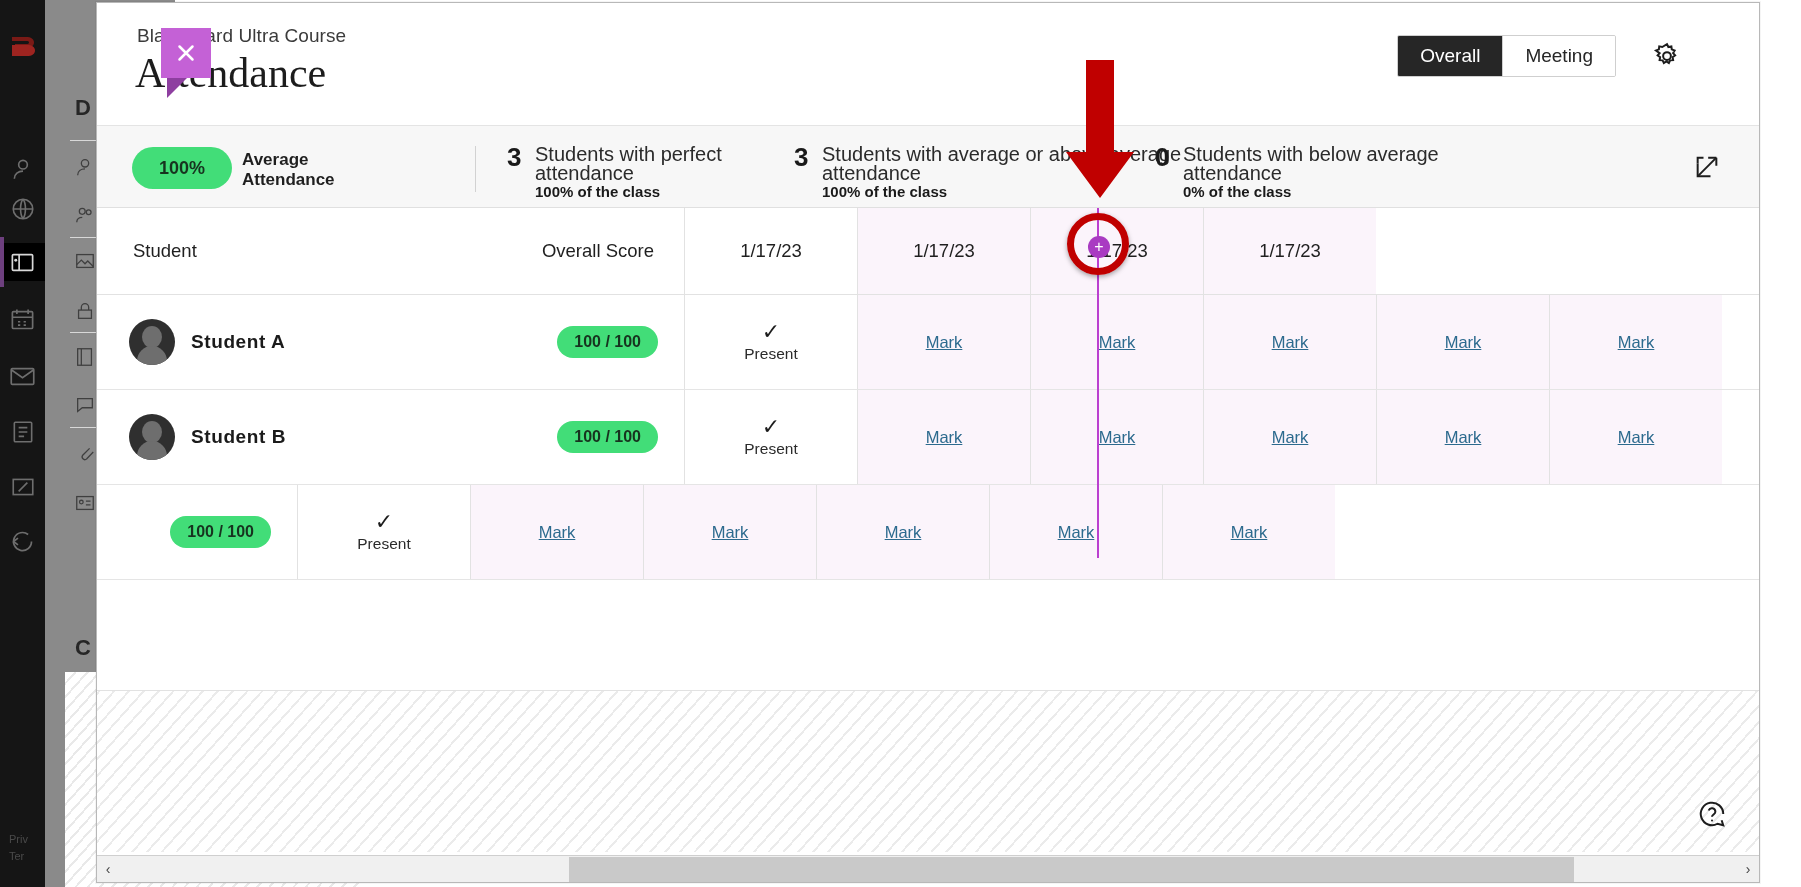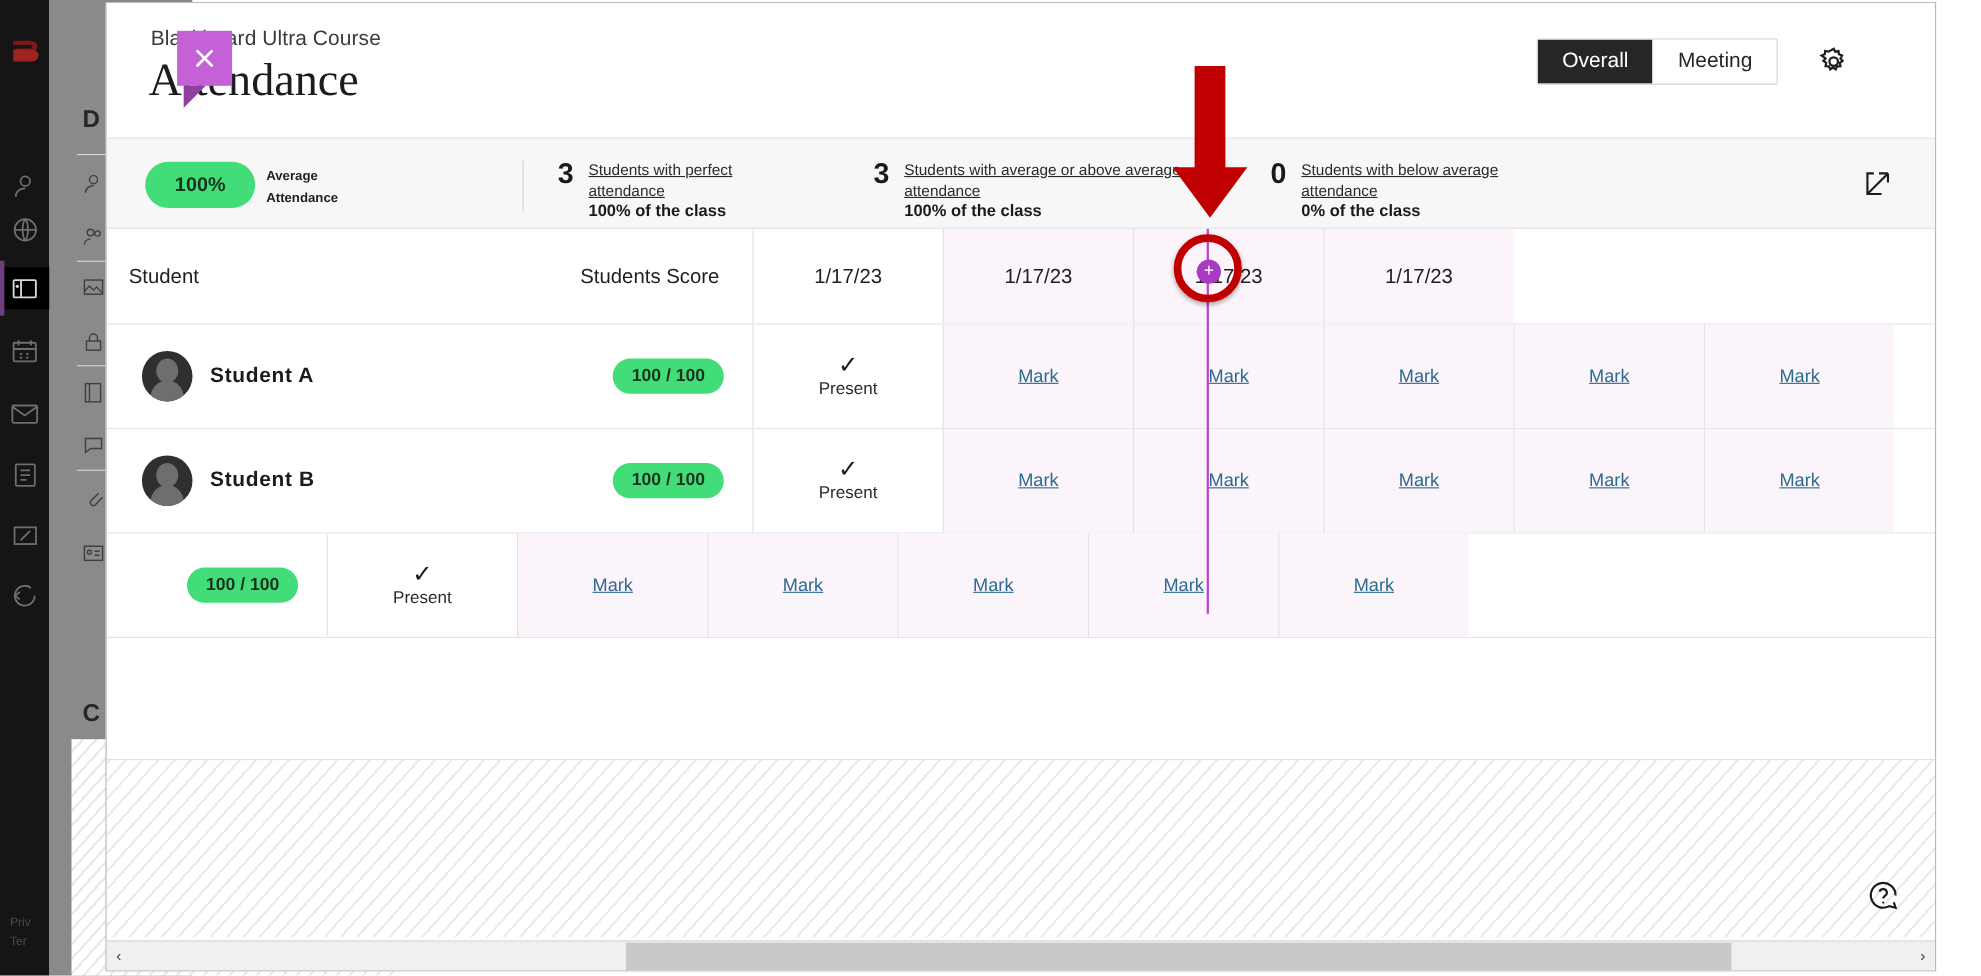--- a/index.html
+++ b/index.html
@@ -132,31 +132,31 @@
     background:#f7f7f7; border-top:1px solid #e4e4e4; border-bottom:1px solid #e0e0e0;
   }
   .pill {
     position:absolute; left:35px; top:21px; width:100px; height:42px;
     background:#42dd78; border-radius:21px;
     display:flex; align-items:center; justify-content:center;
     font-size:18px; font-weight:700; color:#17331f;
   }
   .pill-label {
     position:absolute; left:145px; top:24px;
-    font-size:12px; font-weight:700; color:#1f1f1f; line-height:20px;
+    font-size:17px; font-weight:700; color:#1f1f1f; line-height:20px;
   }
   .vline { position:absolute; top:20px; width:1px; height:46px; background:#d2d2d2; }
 
   .stat { position:absolute; top:16px; }
   .stat .num {
     position:absolute; left:0; top:0; font-size:26px; font-weight:700; color:#1a1a1a;
   }
   .stat .txt {
-    position:absolute; left:28px; top:3px; font-size:14px; color:#2b2b2b;
-    line-height:19px; white-space:nowrap;text-decoration:underline;
+    position:absolute; left:28px; top:3px; font-size:20px; color:#2b2b2b;
+    line-height:19px; white-space:nowrap;
   }
   .stat .sub {
     position:absolute; left:28px; top:41px; font-size:15px; font-weight:700;
     color:#1a1a1a; white-space:nowrap;
   }
   .export-btn {
     position:absolute; right:30px; top:20px; width:44px; height:44px;
     display:flex; align-items:center; justify-content:center; cursor:pointer;
     background:none; border:0;
   }
@@ -171,21 +171,21 @@
   .c-student { width:387px; flex:0 0 387px; position:relative; }
   .c-score   { width:200px; flex:0 0 200px; position:relative; }
   .c-date    { width:173px; flex:0 0 173px; position:relative;
                border-left:1px solid #e2e2e2; }
   .c-date.tint { background:#fbf4fb; }
 
   .hdr-cell {
     height:100%; display:flex; align-items:center; justify-content:center;
     font-size:18.5px; color:#1f1f1f;
   }
-  .hdr-cell.left { justify-content:flex-start; padding-left:20px; }
+  .hdr-cell.left { justify-content:flex-start; padding-left:36px; }
   .hdr-cell.right { justify-content:flex-end; padding-right:30px; }
 
   .avatar {
     position:absolute; left:32px; top:50%; transform:translateY(-50%);
     width:46px; height:46px; border-radius:50%; background:#2f2f2f;
     overflow:hidden;
   }
   .avatar .head {
     position:absolute; left:50%; top:7px; transform:translateX(-50%);
     width:20px; height:22px; border-radius:50%; background:#6e6e6e;
@@ -464,21 +464,21 @@
   </div>
 
   <div class="tbl">
     <div class="grid">
 
       <div class="row hdr-row">
         <div class="c-student">
           <div class="hdr-cell left">Student</div>
         </div>
         <div class="c-score">
-          <div class="hdr-cell right">Students Score</div>
+          <div class="hdr-cell right">Overall Score</div>
         </div>
         <div class="c-date">
           <div class="hdr-cell">1/17/23</div>
         </div>
         <div class="c-date tint">
           <div class="hdr-cell">1/17/23</div>
         </div>
         <div class="c-date tint">
           <div class="hdr-cell">1/17/23</div>
         </div>

